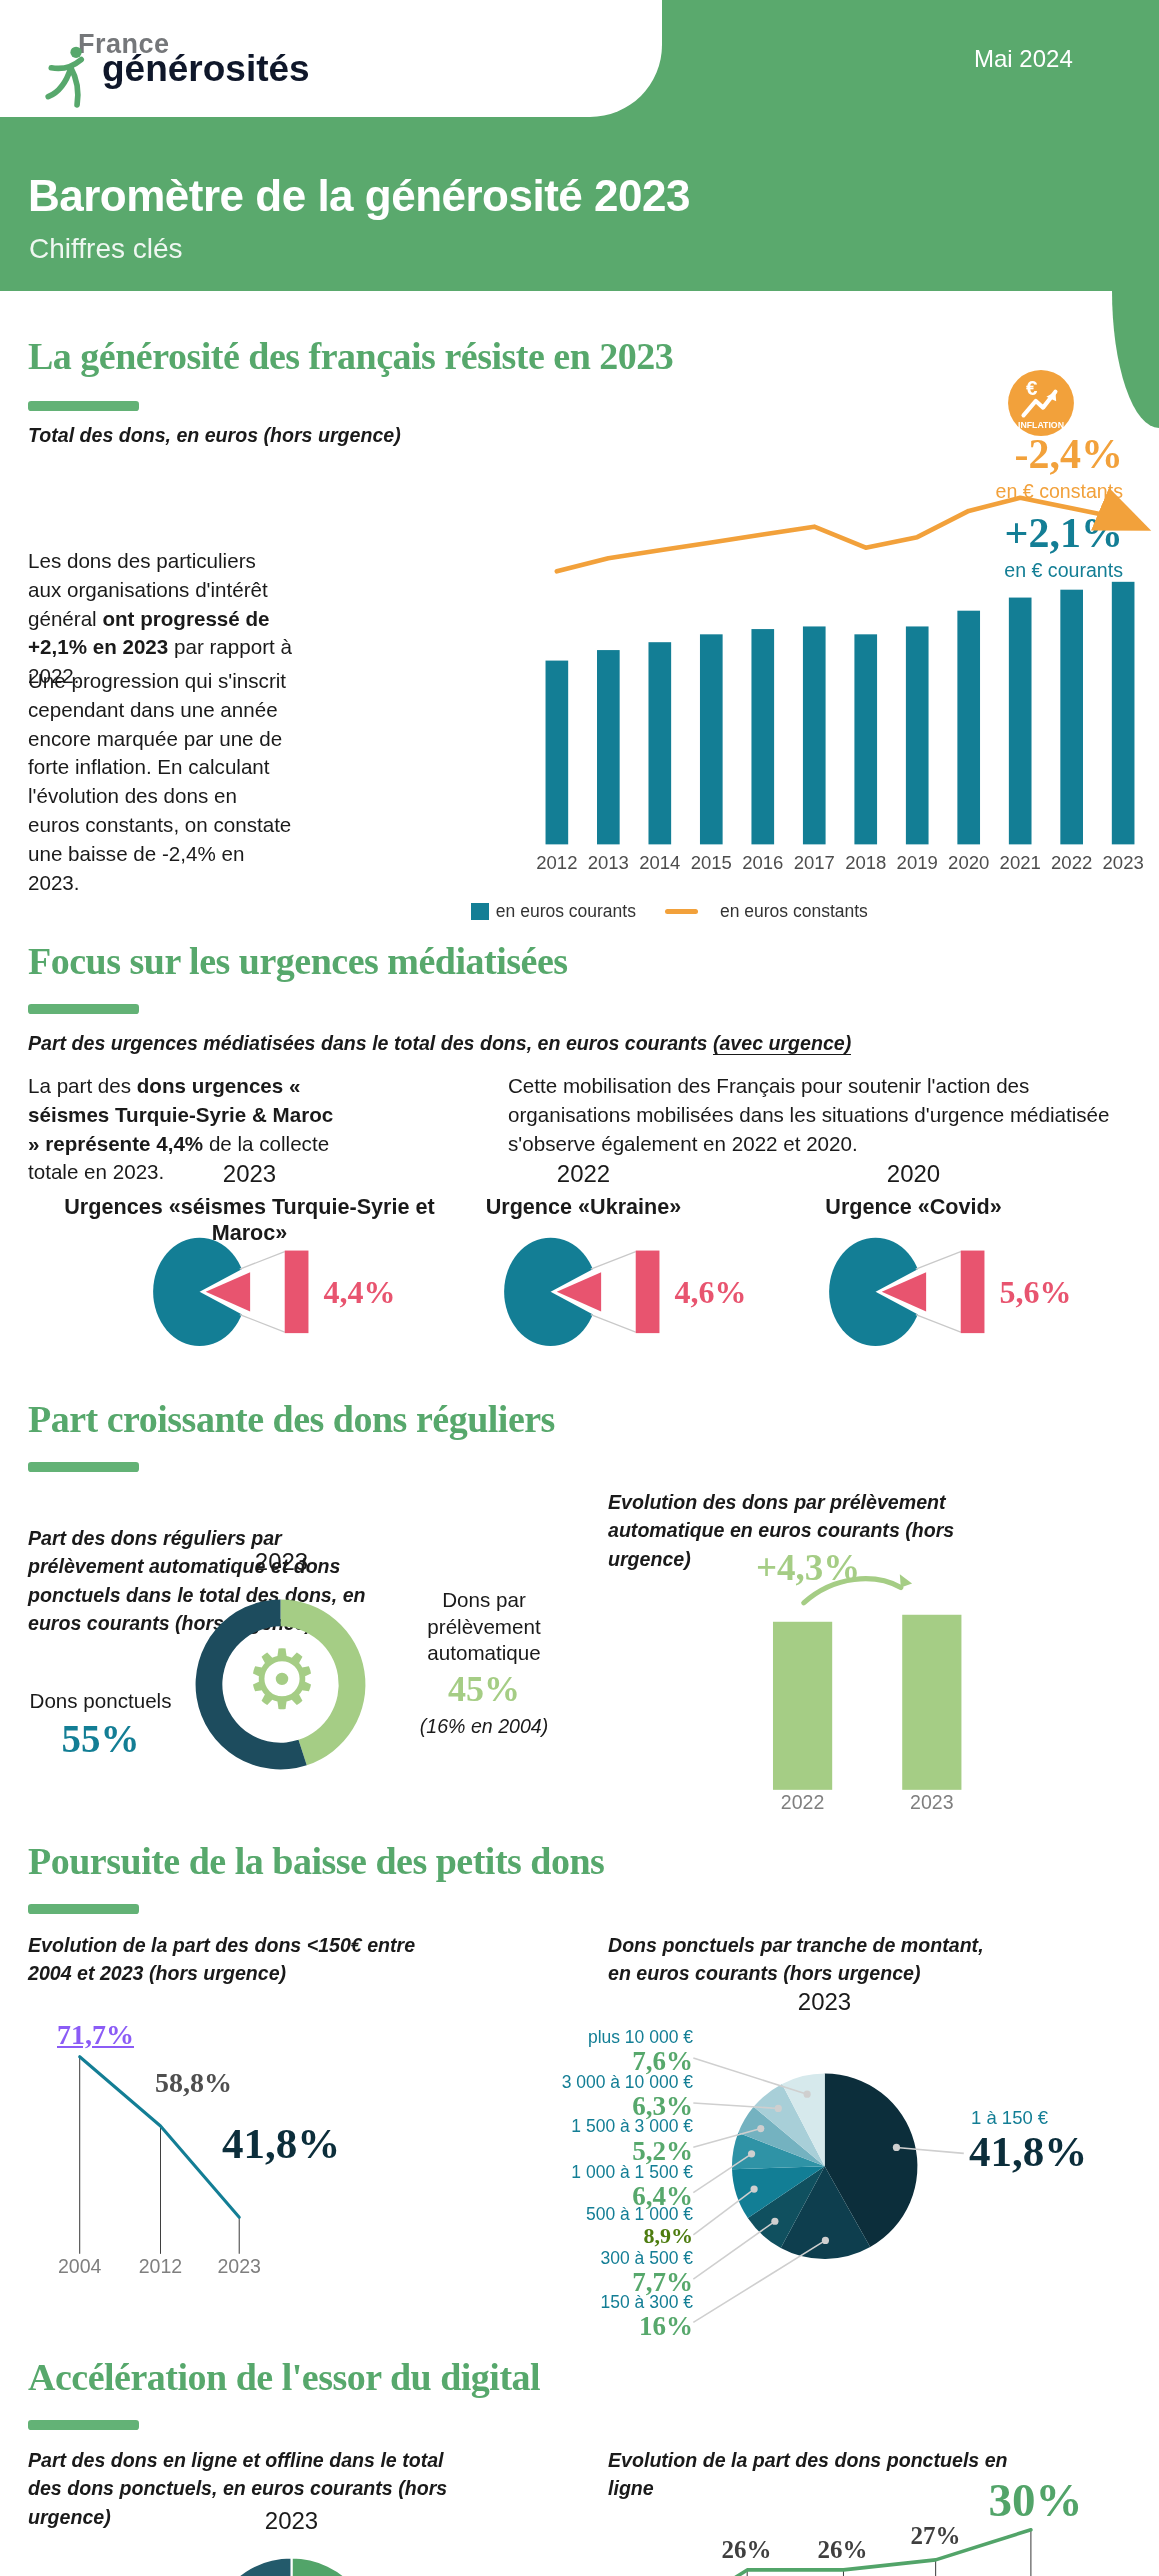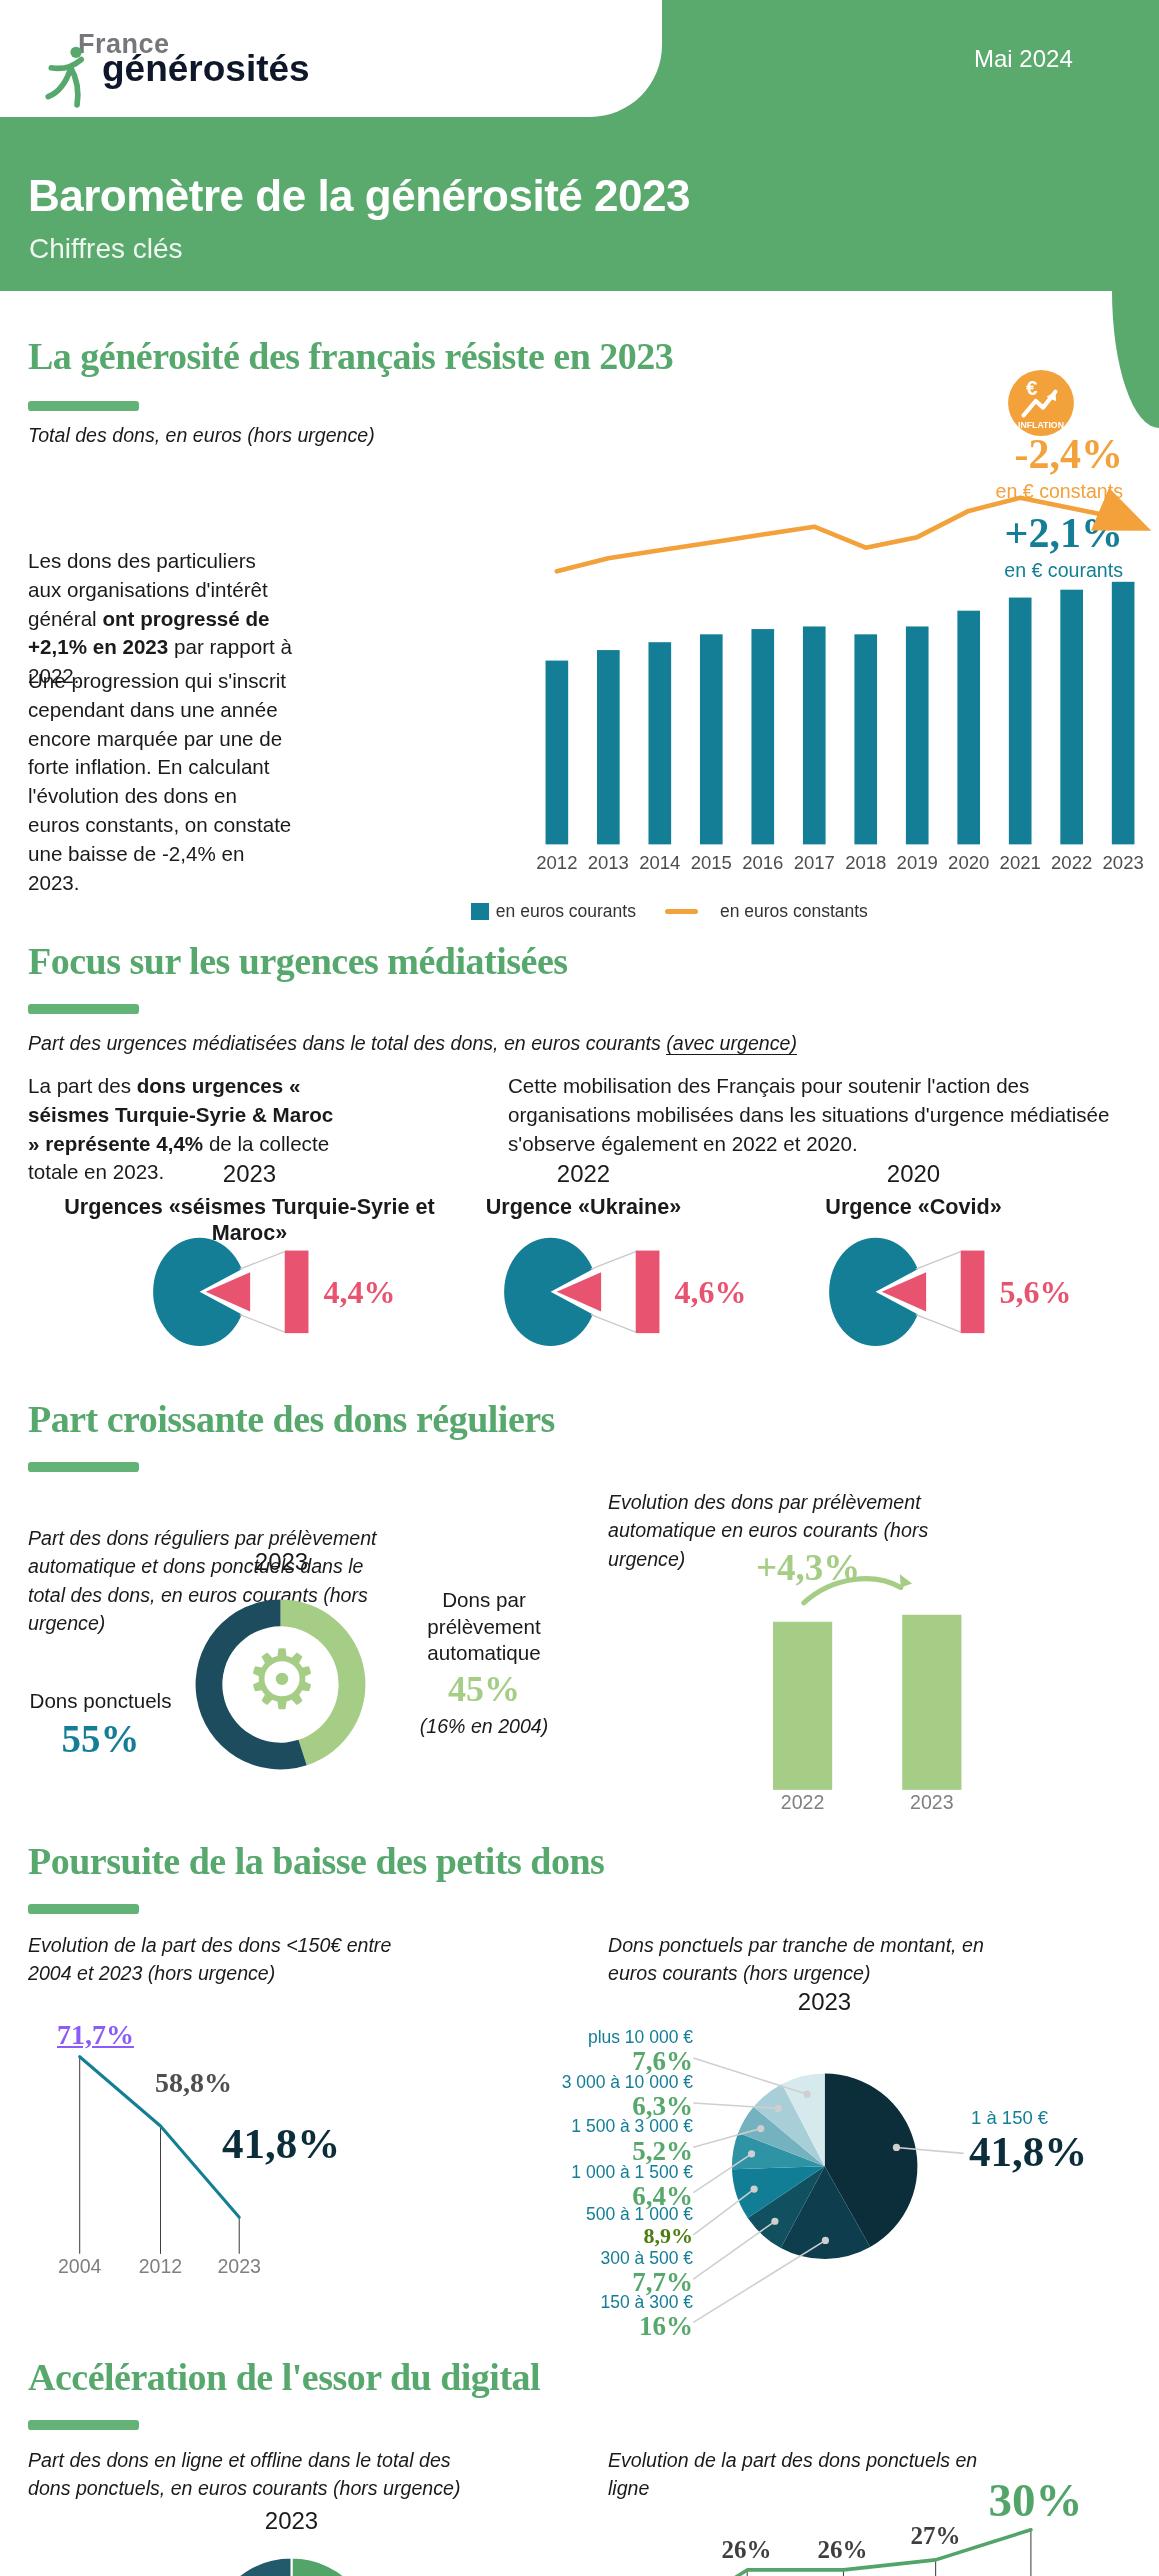--- a/index.html
+++ b/index.html
@@ -4,21 +4,21 @@
 <style>
   html,body{margin:0;padding:0;}
   body{width:1159px;height:3374px;position:relative;background:#fff;
        font-family:"Liberation Sans",sans-serif;color:#1A1A1A;overflow:hidden;}
   .abs{position:absolute;}
   .serif{font-family:"Liberation Serif",serif;font-weight:700;}
   .it{font-style:italic;}
   .ctr{text-align:center;}
   .rgt{text-align:right;}
   .u{border-bottom:1.5px solid #1a1a1a;}
-  .cap{font-size:19.6px;font-style:italic;line-height:1.45;}
+  .cap{font-size:19.6px;font-style:italic;line-height:1.45;font-weight:bold;}
   .sec-title{font-family:"Liberation Serif",serif;font-weight:700;color:#57A86C;font-size:38px;letter-spacing:-0.5px;}
   .underbar{height:10.3px;background:#63B276;border-radius:3.1px;width:111px;}
   .body40{font-size:20.6px;line-height:1.4;}
   svg{display:block;overflow:visible;}
 </style>
 </head>
 <body>
 
 <div class="abs" style="left:0;top:0;width:1159px;height:291px;background:#5AA96D;"></div>
 <div class="abs" style="left:1112px;top:291px;width:47px;height:137px;background:#5AA96D;border-bottom-left-radius:47px 137px;"></div>

